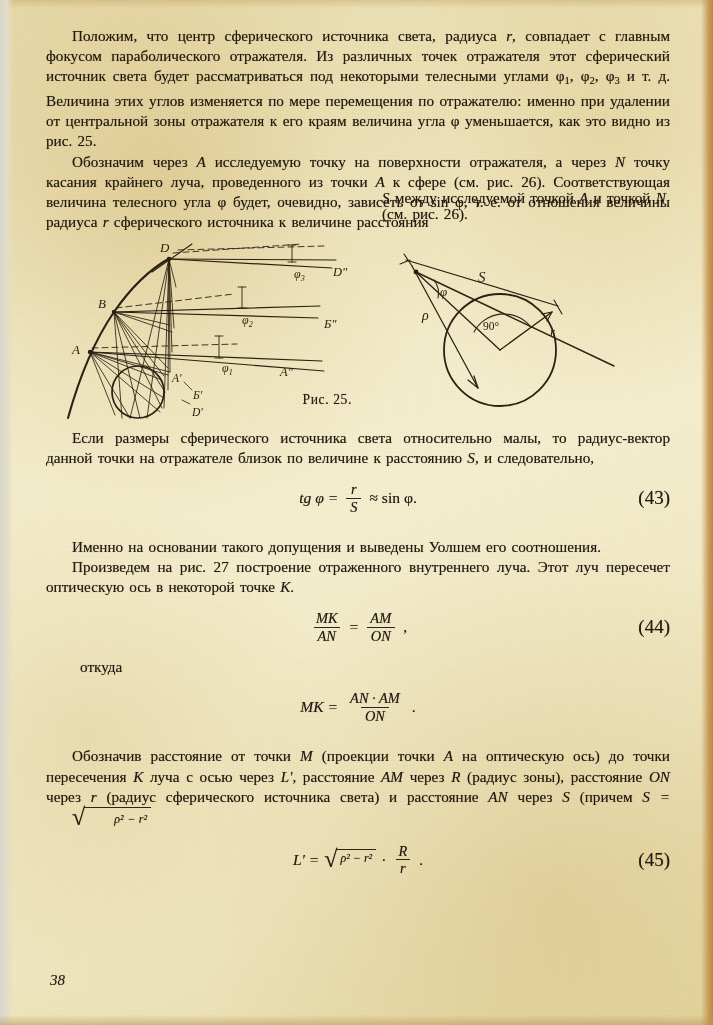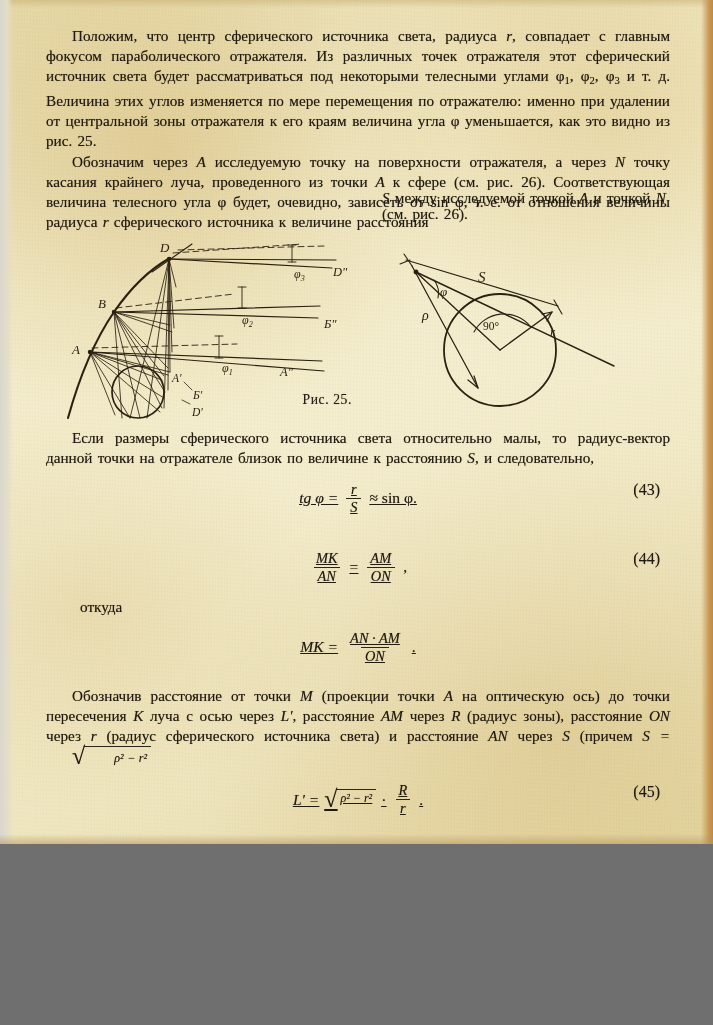--- a/index.html
+++ b/index.html
@@ -3,21 +3,21 @@
 <meta charset="utf-8">
 <style>
   html, body {
     margin: 0;
     padding: 0;
     background: #6f6f6f;
   }
   .page {
     position: relative;
     width: 713px;
-    height: 844px;
+    height: 1025px;
     overflow: hidden;
     background: #ec4899;
     font-family: "Liberation Serif", serif;
   }
   
   .paper-base {
     position: absolute;
     inset: 0;
     background:
       radial-gradient(ellipse 60% 45% at 22% 18%, rgba(203,170,92,0.42) 0%, rgba(203,170,92,0.13) 45%, rgba(203,170,92,0) 72%),
@@ -113,37 +113,37 @@
     line-height: 16px;
     color: #201a10;
     word-spacing: 1.4px;
     text-shadow: 0 0 .7px rgba(40,28,10,.55);
   }
 
   
   .eqrow {
     position: relative;
     display: flex;
+    align-items: center;
     justify-content: center;
     margin: 13px 0 13px 0;
     min-height: 34px;
-    text-decoration: underline;
   }
   .eq {
     font-size: 15.6px;
     color: #201a10;
     display: flex;
     align-items: center;
     gap: 5px;
     text-shadow: 0 0 .7px rgba(40,28,10,.5);
   }
   .eqnum {
     position: absolute;
-    right: 10px;
-    font-size: 16px;
+    right: 0;
+    font-size: 19px;
     color: #201a10;
     text-shadow: 0 0 .7px rgba(40,28,10,.5);
   }
   .frac {
     display: inline-flex;
     flex-direction: column;
     align-items: center;
     vertical-align: middle;
     margin: 0 3px;
     line-height: 1.02;
@@ -323,21 +323,23 @@
           <span class="num">r</span>
           <span class="den">S</span>
         </span>
         <span>≈ sin φ.</span>
       </div>
       <span class="eqnum">(43)</span>
     </div>
 
     <div class="blk"></div>
 
-
+    <p class="para"><span>Именно на основании такого допущения и выведены Уолшем его соотношения.</span></p>
+
+    <p class="para"><span>Произведем на рис. 27 построение отраженного внутреннего луча. Этот луч пересечет оптическую ось в некоторой точке </span><span class="it">K</span><span>.</span></p>
 
 
     <div class="eqrow">
       <div class="eq">
         <span class="frac">
           <span class="num">MK</span>
           <span class="den">AN</span>
         </span>
         <span>=</span>
         <span class="frac">

